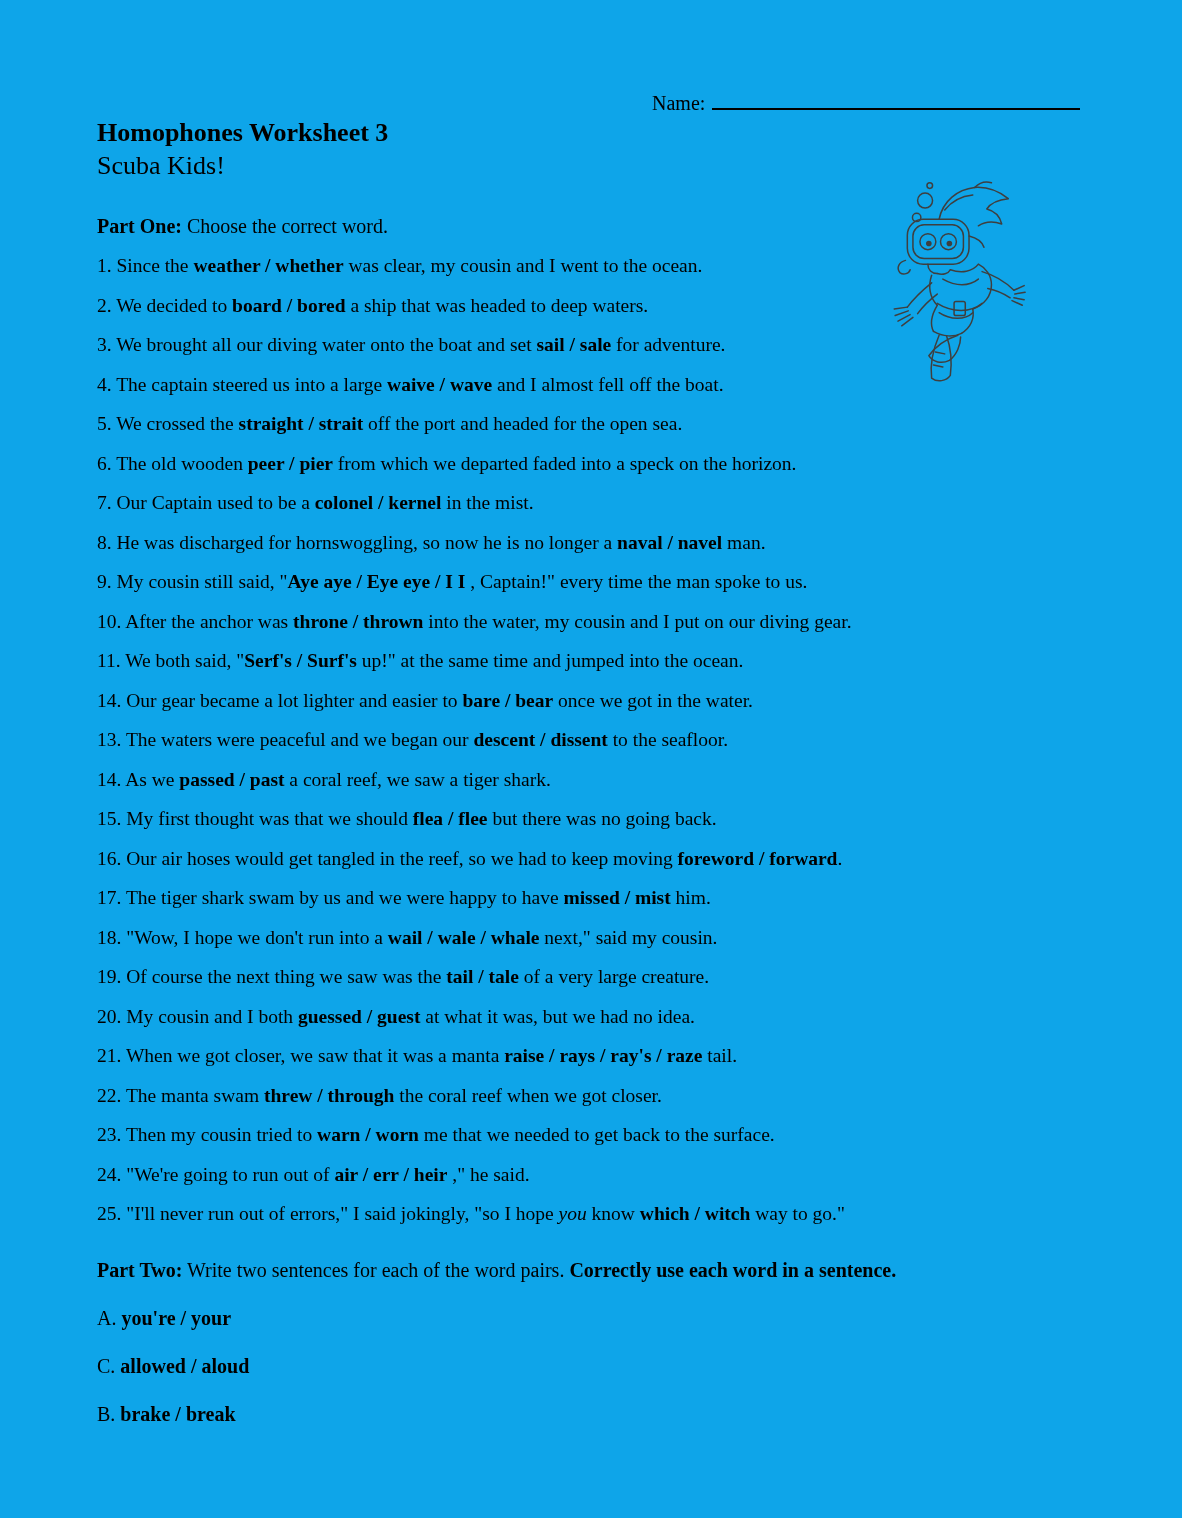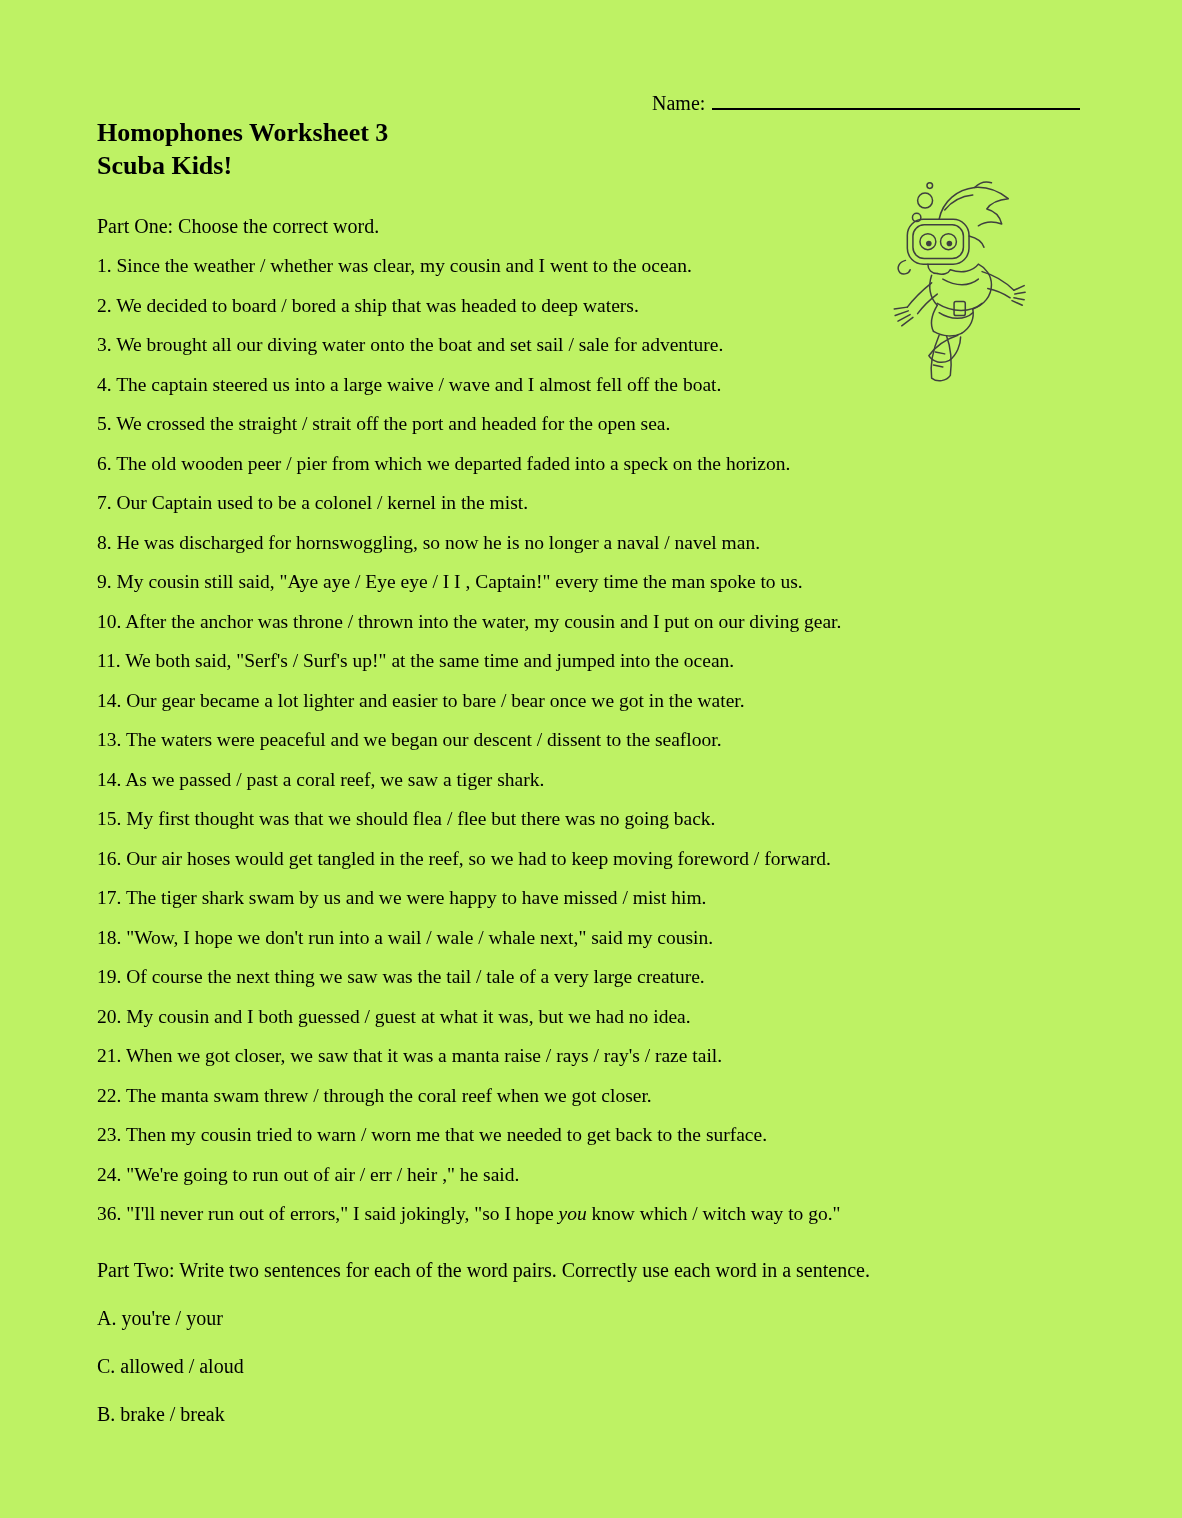--- a/index.html
+++ b/index.html
@@ -1,21 +1,21 @@
 <!DOCTYPE html>
 <html><head>
 <meta charset="utf-8">
 <style>
   html, body { margin: 0; padding: 0; background: #e8e8e8; }
   .page {
     position: relative;
     width: 1182px;
     height: 1518px;
     margin: 0 auto;
-    background: #bef264;
+    background: #0ea5e9;
     color: #000;
     font-family: "Liberation Serif", "DejaVu Serif", serif;
     overflow: hidden;
   }
   
   .name-row {
     position: absolute;
     left: 652px;
     top: 92px;
     font-size: 20px;
@@ -38,36 +38,36 @@
   }
   .title {
     margin: 118px 0 0 0;
     font-size: 26px;
     font-weight: bold;
     line-height: 1.15;
   }
   .subtitle {
     margin: 3px 0 12px 0;
     font-size: 26px;
-    font-weight: bold;
+    font-weight: normal;
     line-height: 1.15;
   }
   .part-head {
     margin: 34px 0 0 0;
     font-size: 20px;
     line-height: 23px;
   }
   .sentences { margin-top: 2px; }
   .sentence {
     margin-top: 16.5px;
     font-size: 19.5px;
     line-height: 23px;
     white-space: nowrap;
   }
-  .seg-b { font-weight: normal; }
+  .seg-b { font-weight: bold; }
   .seg-i { font-style: italic; }
   .part-two-head { }
   .pair-list { margin-top: 0; }
   .pair-row {
     margin-top: 25px;
     font-size: 20px;
     line-height: 23px;
   }
   
   .diver {
@@ -166,21 +166,21 @@
         <div class="sentence"><span>15. </span><span>My first thought was that we should </span><span class="seg-b">flea / flee</span><span> but there was no going back.</span></div>
         <div class="sentence"><span>16. </span><span>Our air hoses would get tangled in the reef, so we had to keep moving </span><span class="seg-b">foreword / forward</span><span>.</span></div>
         <div class="sentence"><span>17. </span><span>The tiger shark swam by us and we were happy to have </span><span class="seg-b">missed / mist</span><span> him.</span></div>
         <div class="sentence"><span>18. </span><span>"Wow, I hope we don't run into a </span><span class="seg-b">wail / wale / whale</span><span> next," said my cousin.</span></div>
         <div class="sentence"><span>19. </span><span>Of course the next thing we saw was the </span><span class="seg-b">tail / tale</span><span> of a very large creature.</span></div>
         <div class="sentence"><span>20. </span><span>My cousin and I both </span><span class="seg-b">guessed / guest</span><span> at what it was, but we had no idea.</span></div>
         <div class="sentence"><span>21. </span><span>When we got closer, we saw that it was a manta </span><span class="seg-b">raise / rays / ray's / raze</span><span> tail.</span></div>
         <div class="sentence"><span>22. </span><span>The manta swam </span><span class="seg-b">threw / through</span><span> the coral reef when we got closer.</span></div>
         <div class="sentence"><span>23. </span><span>Then my cousin tried to </span><span class="seg-b">warn / worn</span><span> me that we needed to get back to the surface.</span></div>
         <div class="sentence"><span>24. </span><span> "We're going to run out of </span><span class="seg-b">air / err / heir</span><span> ," he said.</span></div>
-        <div class="sentence"><span>36. </span><span> "I'll never run out of errors," I said jokingly, "so I hope </span><span class="seg-i">you</span><span> know </span><span class="seg-b">which / witch</span><span> way to go."</span></div>
+        <div class="sentence"><span>25. </span><span> "I'll never run out of errors," I said jokingly, "so I hope </span><span class="seg-i">you</span><span> know </span><span class="seg-b">which / witch</span><span> way to go."</span></div>
       </div>
 
     <p class="part-head part-two-head"><span class="seg-b">Part Two:</span><span> Write two sentences for each of the word pairs. </span><span class="seg-b">Correctly use each word in a sentence.</span></p>
 
     <div class="pair-list" id="pair-list">
         <div class="pair-row"><span>A. </span><span class="seg-b">you're / your</span></div>
         <div class="pair-row"><span>C. </span><span class="seg-b">allowed / aloud</span></div>
         <div class="pair-row"><span>B. </span><span class="seg-b">brake / break</span></div>
       </div>
   </div>

